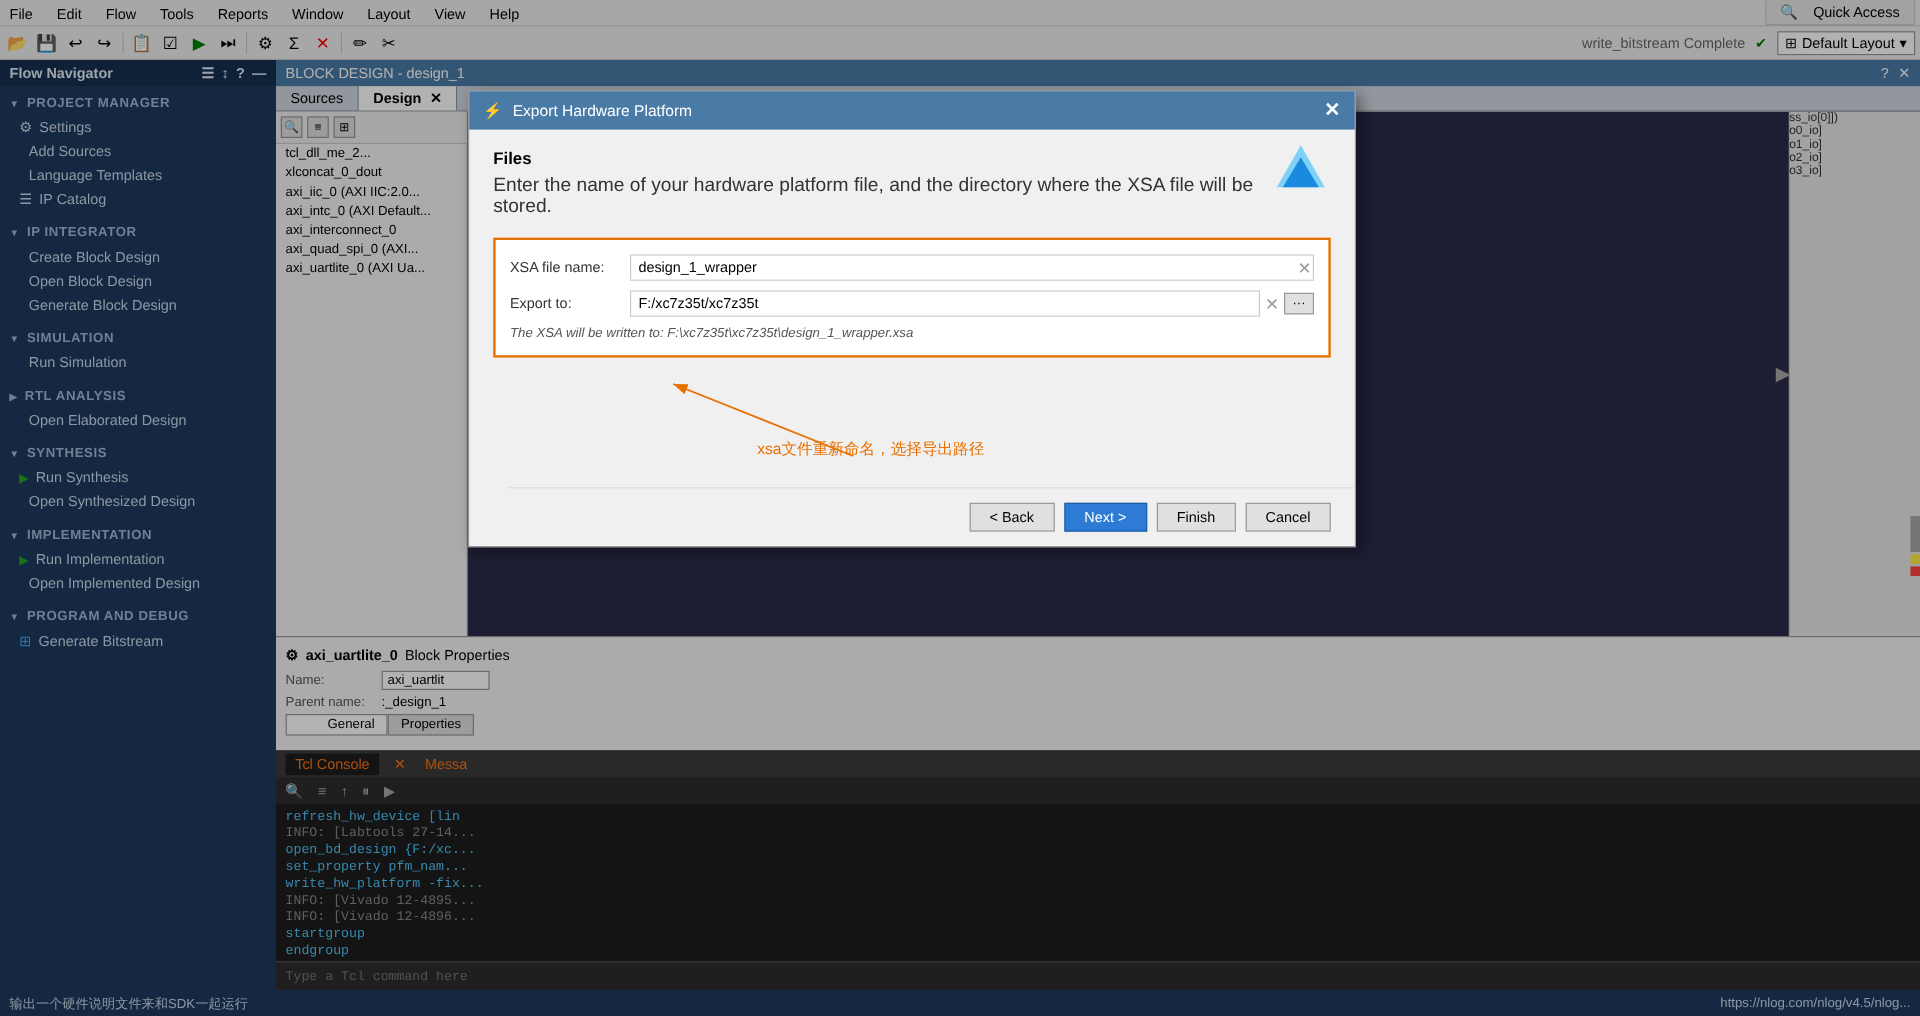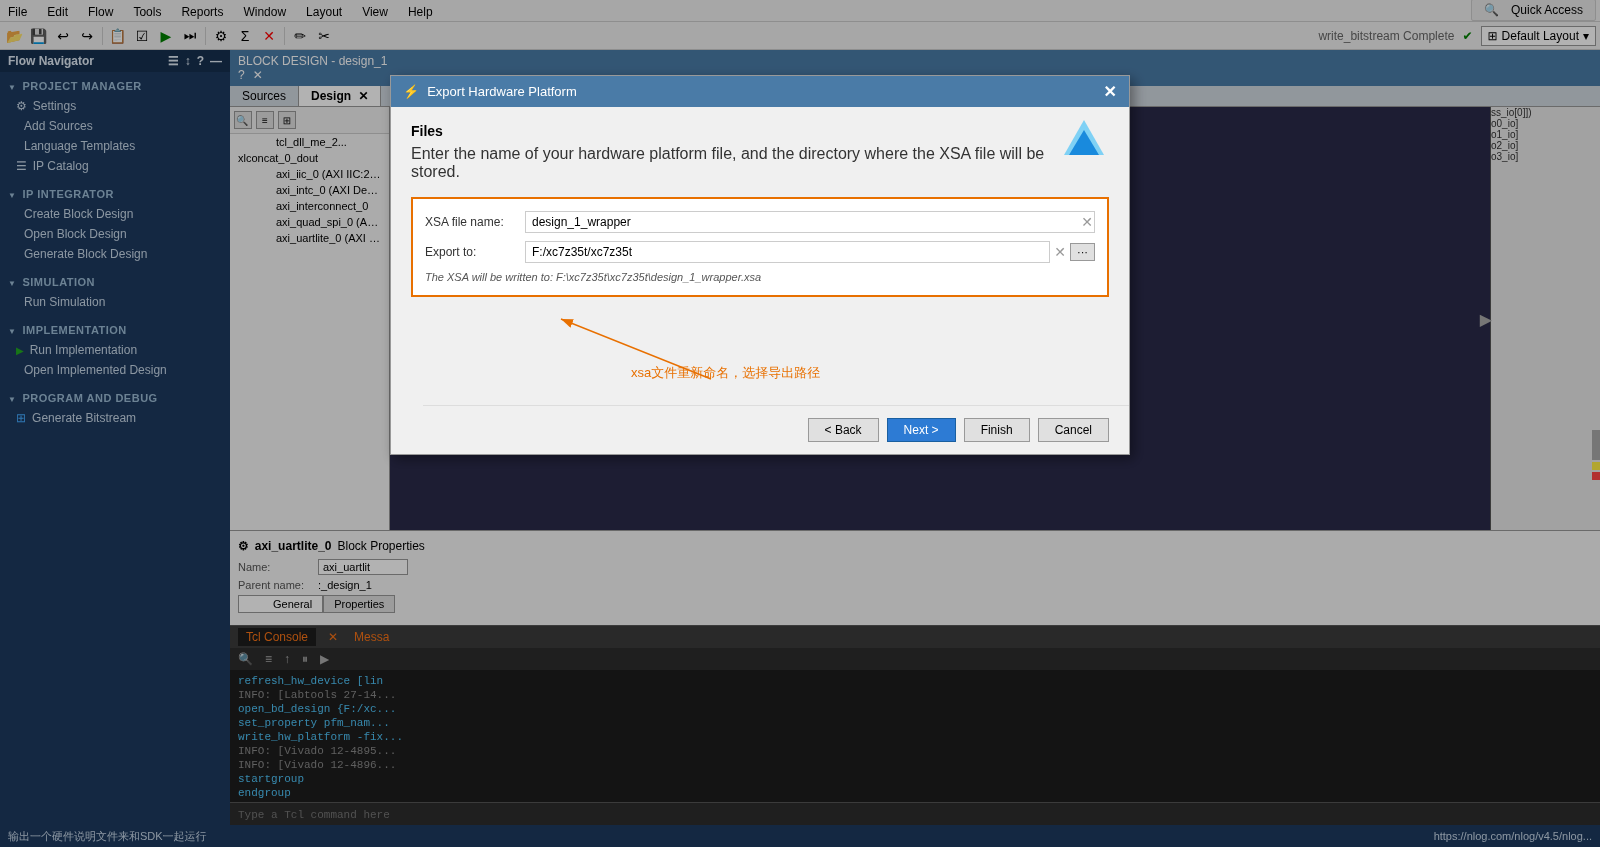--- a/index.html
+++ b/index.html
@@ -42,38 +42,38 @@
       display: flex; align-items: center; gap: 6px; padding: 4px 8px; cursor: pointer;
       font-weight: bold; font-size: 11px; color: #9bbbd4; text-transform: uppercase; letter-spacing: 0.5px;
     }
     .flow-item { padding: 3px 24px; cursor: pointer; font-size: 12px; color: #c8d8e8; }
     .flow-item.with-icon { display: flex; align-items: center; gap: 6px; padding: 3px 16px; }
 
     
     .content-area { flex: 1; display: flex; flex-direction: column; background: #e8e8e8; overflow: hidden; position: relative; }
 
     
-    .bd-header { background: #4a7ba7; color: white; padding: 4px 8px; font-size: 12px; display: flex; align-items: flex-start; justify-content: space-between; flex-direction: column; }
+    .bd-header { background: #4a7ba7; color: white; padding: 4px 8px; font-size: 12px; display: flex; align-items: center; justify-content: space-between; }
 
     
     .bd-tabs { display: flex; background: #d0d8e0; border-bottom: 1px solid #999; }
     .bd-tab { padding: 3px 12px; cursor: pointer; border-right: 1px solid #999; font-size: 12px; }
     .bd-tab.active { background: white; font-weight: bold; }
     .bd-tab-close { margin-left: 4px; cursor: pointer; }
 
     
     .bd-content { display: flex; flex: 1; overflow: hidden; }
     .sources-pane { width: 160px; border-right: 1px solid #999; background: #f5f5f5; overflow: auto; }
     .design-pane { flex: 1; background: #2a2a4a; position: relative; overflow: hidden; }
 
     
     .sources-toolbar { display: flex; gap: 4px; padding: 4px; border-bottom: 1px solid #ccc; background: #f0f0f0; }
     .src-btn { width: 18px; height: 18px; display: flex; align-items: center; justify-content: center; cursor: pointer; border: 1px solid #999; background: #e0e0e0; font-size: 10px; }
     .tree-item { padding: 2px 8px; font-size: 11px; cursor: pointer; white-space: nowrap; overflow: hidden; text-overflow: ellipsis; }
-    .tree-item.indent1 { padding-left: 20px; margin-left: 26px; }
+    .tree-item.indent1 { padding-left: 8px; }
     .tree-item.indent2 { }
 
     
     .props-pane { background: #f5f5f5; border-top: 1px solid #999; padding: 8px; }
     .props-title { font-weight: bold; font-size: 12px; margin-bottom: 6px; display: flex; align-items: center; gap: 6px; }
     .props-row { display: flex; align-items: center; margin-bottom: 4px; font-size: 11px; }
     .props-label { width: 80px; color: #555; }
     .props-input { border: 1px solid #999; padding: 1px 4px; font-size: 11px; width: 90px; }
     .props-tabs { display: flex; gap: 0; margin-bottom: 4px; }
     .props-tab { padding: 2px 10px; border: 1px solid #999; cursor: pointer; font-size: 11px; background: #e0e0e0; }
@@ -228,21 +228,39 @@
     </div>
 
     <div class="flow-section">
       <div class="flow-section-title">
         <span class="chevron-down"></span>
         <span>SIMULATION</span>
       </div>
       <div class="flow-item">Run Simulation</div>
     </div>
 
-
+    <div class="flow-section">
+      <div class="flow-section-title">
+        <span class="chevron-right"></span>
+        <span>RTL ANALYSIS</span>
+      </div>
+      <div class="flow-item">Open Elaborated Design</div>
+    </div>
+
+    <div class="flow-section">
+      <div class="flow-section-title">
+        <span class="chevron-down"></span>
+        <span>SYNTHESIS</span>
+      </div>
+      <div class="flow-item with-icon">
+        <span class="run-icon"></span>
+        <span>Run Synthesis</span>
+      </div>
+      <div class="flow-item">Open Synthesized Design</div>
+    </div>
 
     <div class="flow-section">
       <div class="flow-section-title">
         <span class="chevron-down"></span>
         <span>IMPLEMENTATION</span>
       </div>
       <div class="flow-item with-icon">
         <span class="run-icon"></span>
         <span>Run Implementation</span>
       </div>

